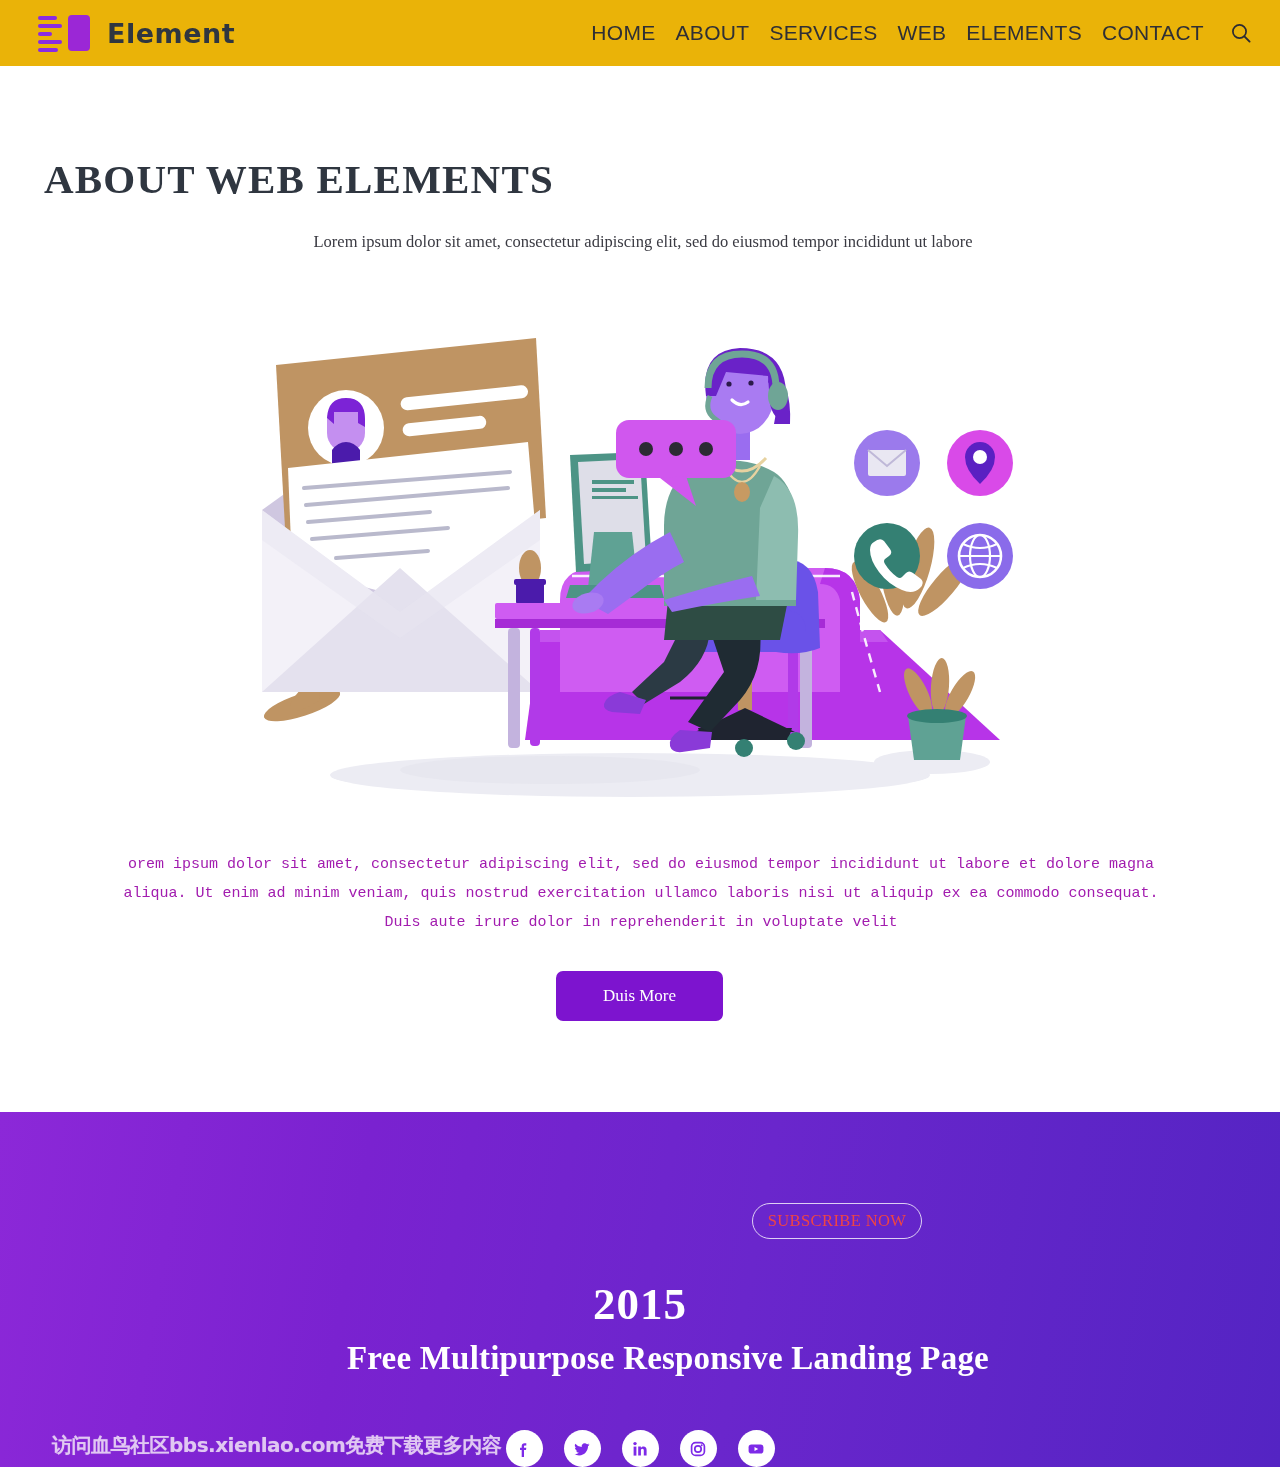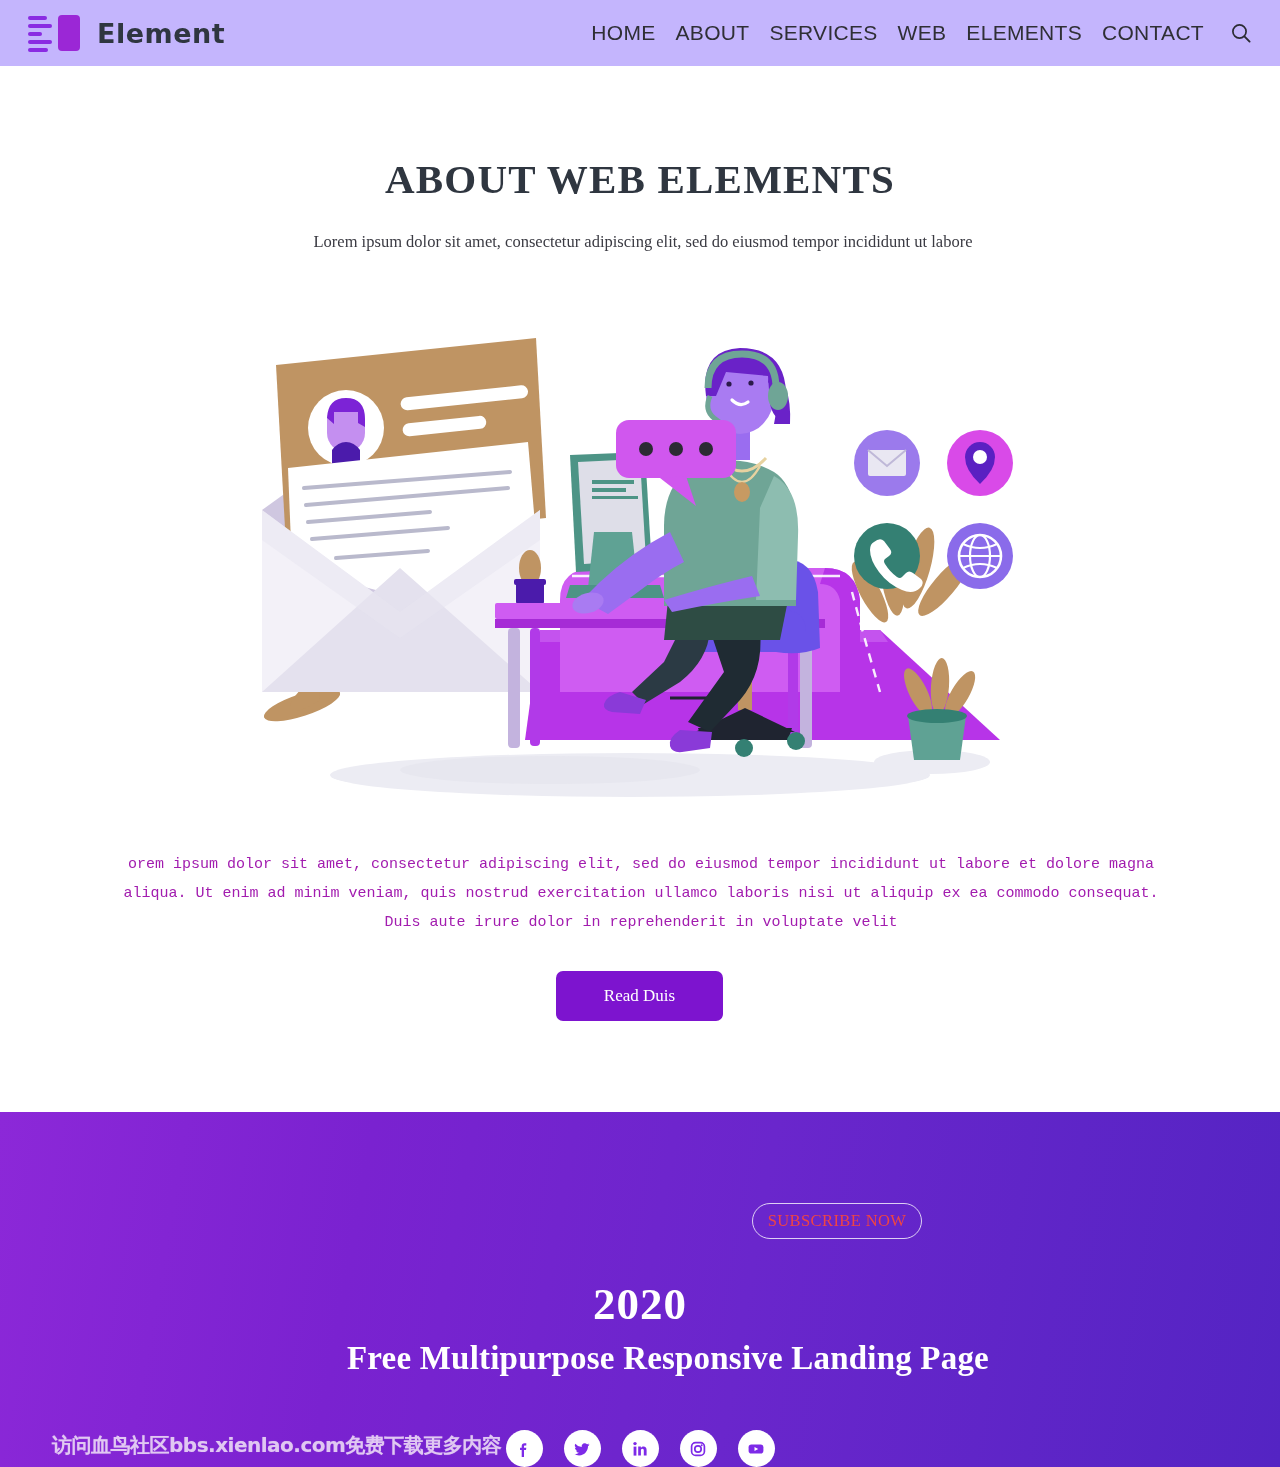--- a/index.html
+++ b/index.html
@@ -20,21 +20,22 @@
   }
 
   
   .header {
     position: absolute;
     top: 0; left: 0;
     width: 1280px;
     height: 66px;
     display: flex;
     align-items: center;
-    background: #c4b5fd;
+    background: #eab308;
+    padding-left: 10px;
   }
 
   .logo-wrap {
     display: flex;
     align-items: center;
     margin-left: 28px;
     gap: 13px;
     cursor: pointer;
   }
   .logo-mark {
@@ -104,26 +105,26 @@
     cursor: pointer;
     background: none;
     border: none;
   }
 
   
   .about-title {
     position: absolute;
     top: 155px; left: 0;
     width: 1280px;
-    text-align: center;
     font-family: "Liberation Serif", serif;
     font-weight: bold;
     font-size: 41px;
     letter-spacing: 1.2px;
     color: #2f3640;
+    padding-left: 44px;
   }
   .about-sub {
     position: absolute;
     top: 232px; left: 0;
     width: 1280px;
     text-align: center;
     font-size: 16.5px;
     color: #3a3a42;
     padding-left: 6px;
   }
@@ -500,31 +501,31 @@
         <ellipse cx="740" cy="256" rx="10" ry="21" fill="none" stroke="#ffffff" stroke-width="2.2"></ellipse>
         <line x1="719" y1="256" x2="761" y2="256" stroke="#ffffff" stroke-width="2.2"></line>
         <path d="M723 244 q17 8 34 0" fill="none" stroke="#ffffff" stroke-width="2"></path>
         <path d="M723 268 q17 -8 34 0" fill="none" stroke="#ffffff" stroke-width="2"></path>
       </g>
     </svg>
   </div>
 
   <p class="about-body">orem ipsum dolor sit amet, consectetur adipiscing elit, sed do eiusmod tempor incididunt ut labore et dolore magna aliqua. Ut enim ad minim veniam, quis nostrud exercitation ullamco laboris nisi ut aliquip ex ea commodo consequat. Duis aute irure dolor in reprehenderit in voluptate velit</p>
 
-  <button class="readmore">Read Duis</button>
+  <button class="readmore">Duis More</button>
 
   <div class="footer"></div>
 
   <div class="subscribe-row">
     <input class="email-input" type="text" placeholder="Enter your email" style="">
   </div>
 
   <button class="subscribe-btn">SUBSCRIBE NOW</button>
 
-  <div class="year">2020</div>
+  <div class="year">2015</div>
   <div class="tagline">Free Multipurpose Responsive Landing Page</div>
 
   <div class="watermark">访问血鸟社区bbs.xienlao.com免费下载更多内容</div>
 
   <div class="socials">
     <a class="social" href="#">
       <svg width="20" height="20" viewBox="0 0 20 20">
         <path d="M12.3 6.6h-1.6c-.5 0-.7.3-.7.7v1.4h2.3l-.3 2.3h-2V18H7.7v-7H6V8.7h1.7V7.1c0-1.8 1-2.9 2.9-2.9h1.7z" fill="#7d2ae8"></path>
       </svg>
     </a>

